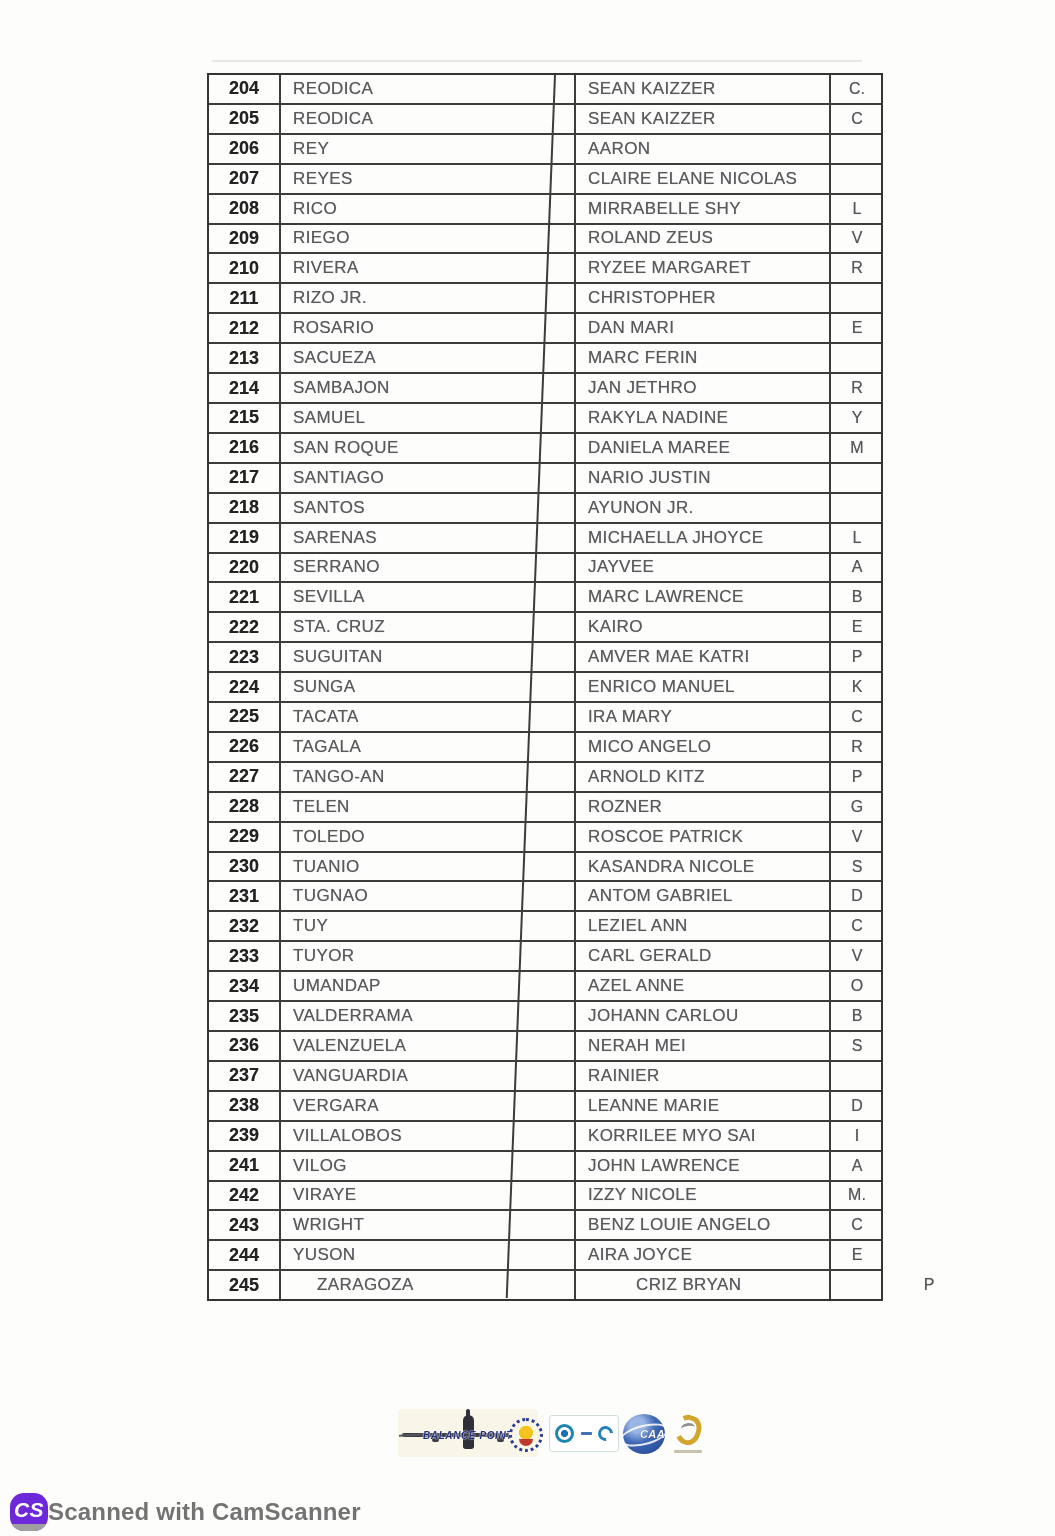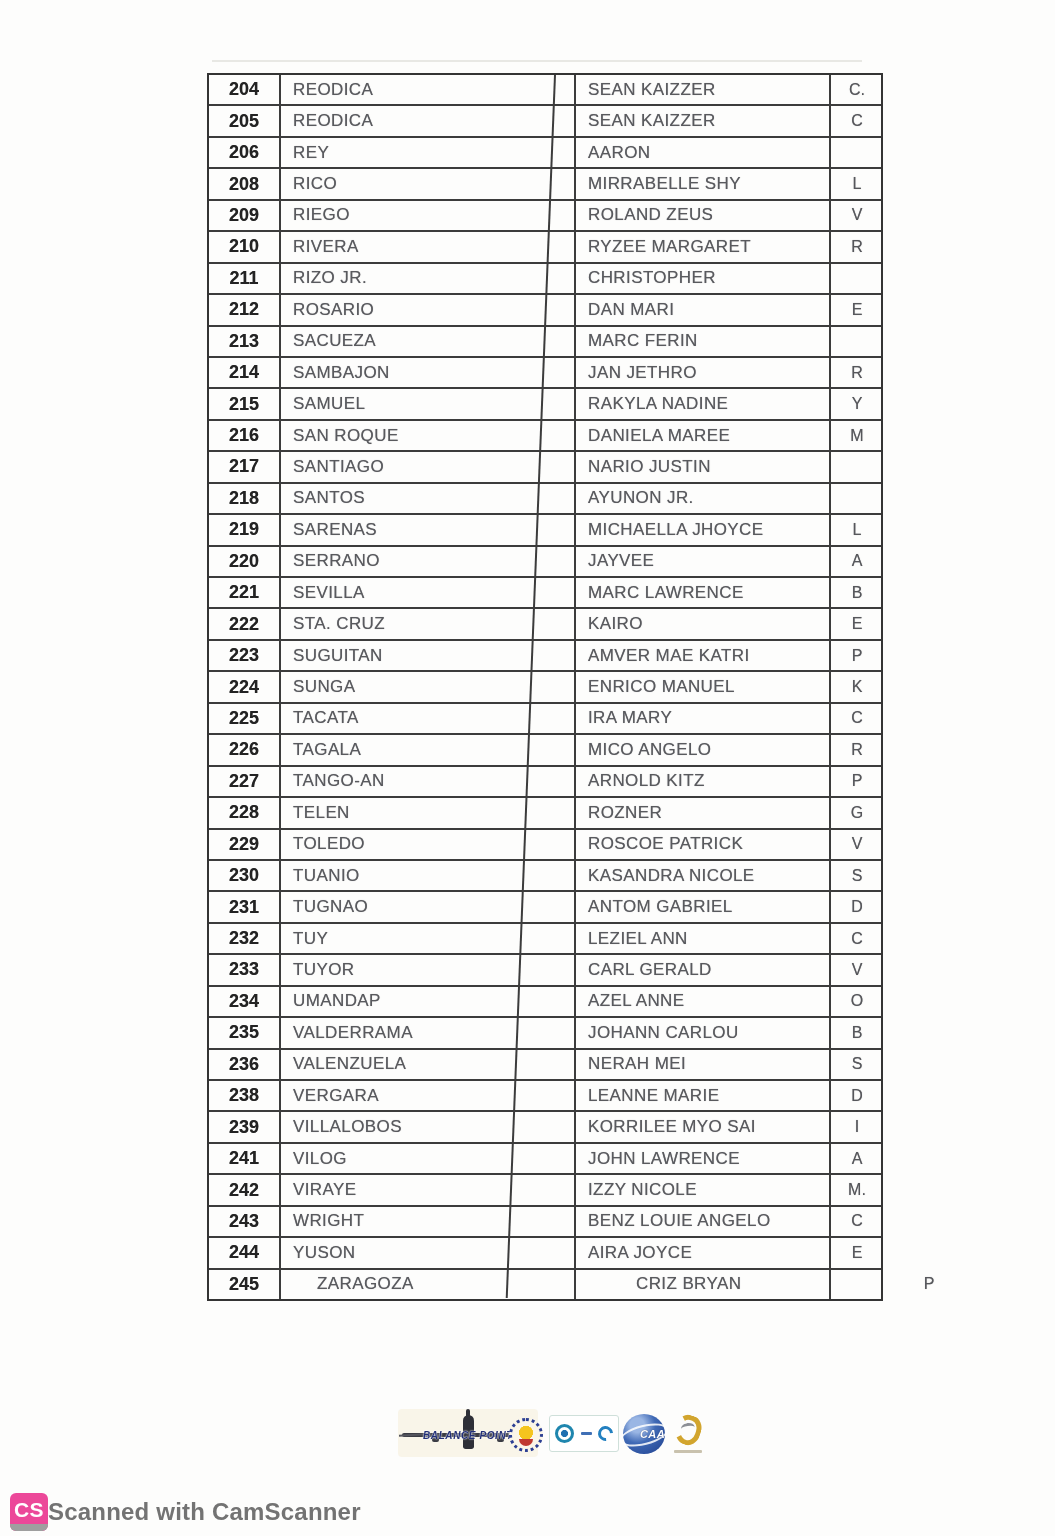--- a/index.html
+++ b/index.html
@@ -99,22 +99,22 @@
   .eagle-flame{position:absolute;left:3px;top:0;width:26px;height:30px;box-sizing:border-box;
     border:5px solid #d2a52e;border-left-color:transparent;border-radius:50% 50% 50% 60%;
     transform:rotate(18deg);}
   .eagle-bird{position:absolute;left:9px;top:8px;width:14px;height:10px;box-sizing:border-box;
     border-top:3px solid #8d9096;border-radius:50%;transform:rotate(-8deg);}
   .eagle-caption{position:absolute;left:2px;bottom:2px;width:28px;height:3px;background:#c9c2ae;border-radius:1px;}
 
   
   .cs-footer{position:absolute;left:10px;top:1492px;height:40px;display:flex;align-items:center;}
   .cs-badge{
-    position:relative;width:38px;height:38px;background:#ec4899;border-radius:6px;
-    display:flex;align-items:center;justify-content:center;overflow:hidden;
+    position:relative;width:38px;height:38px;background:#6d28d9;border-radius:14px;
+    display:flex;align-items:center;justify-content:center;overflow:hidden;font-style:italic;
   }
   .cs-badge:after{content:"";position:absolute;left:0;right:0;bottom:0;height:7px;background:#9f9f9f;}
   .cs-badge-label{font-size:21px;font-weight:700;color:#ffffff;letter-spacing:0.5px;margin-top:-4px;}
   .cs-text{margin-left:0;font-size:24px;color:#737373;letter-spacing:0.2px;font-weight:bold;}
 </style>
 </head>
 <body>
 
 <div class="ghost-line"></div>
 
@@ -132,20 +132,26 @@
         <span class="cell-first">SEAN KAIZZER</span>
         <span class="cell-mi">C</span>
       </div>
       <div class="row">
         <span class="cell-num">206</span>
         <span class="cell-surname">REY</span>
         <span class="cell-first">AARON</span>
         <span class="cell-mi"></span>
       </div>
       <div class="row">
+        <span class="cell-num">207</span>
+        <span class="cell-surname">REYES</span>
+        <span class="cell-first">CLAIRE ELANE NICOLAS</span>
+        <span class="cell-mi"></span>
+      </div>
+      <div class="row">
         <span class="cell-num">208</span>
         <span class="cell-surname">RICO</span>
         <span class="cell-first">MIRRABELLE SHY</span>
         <span class="cell-mi">L</span>
       </div>
       <div class="row">
         <span class="cell-num">209</span>
         <span class="cell-surname">RIEGO</span>
         <span class="cell-first">ROLAND ZEUS</span>
         <span class="cell-mi">V</span>
@@ -304,20 +310,26 @@
         <span class="cell-num">235</span>
         <span class="cell-surname">VALDERRAMA</span>
         <span class="cell-first">JOHANN CARLOU</span>
         <span class="cell-mi">B</span>
       </div>
       <div class="row">
         <span class="cell-num">236</span>
         <span class="cell-surname">VALENZUELA</span>
         <span class="cell-first">NERAH MEI</span>
         <span class="cell-mi">S</span>
+      </div>
+      <div class="row">
+        <span class="cell-num">237</span>
+        <span class="cell-surname">VANGUARDIA</span>
+        <span class="cell-first">RAINIER</span>
+        <span class="cell-mi"></span>
       </div>
       <div class="row">
         <span class="cell-num">238</span>
         <span class="cell-surname">VERGARA</span>
         <span class="cell-first">LEANNE MARIE</span>
         <span class="cell-mi">D</span>
       </div>
       <div class="row">
         <span class="cell-num">239</span>
         <span class="cell-surname">VILLALOBOS</span>

